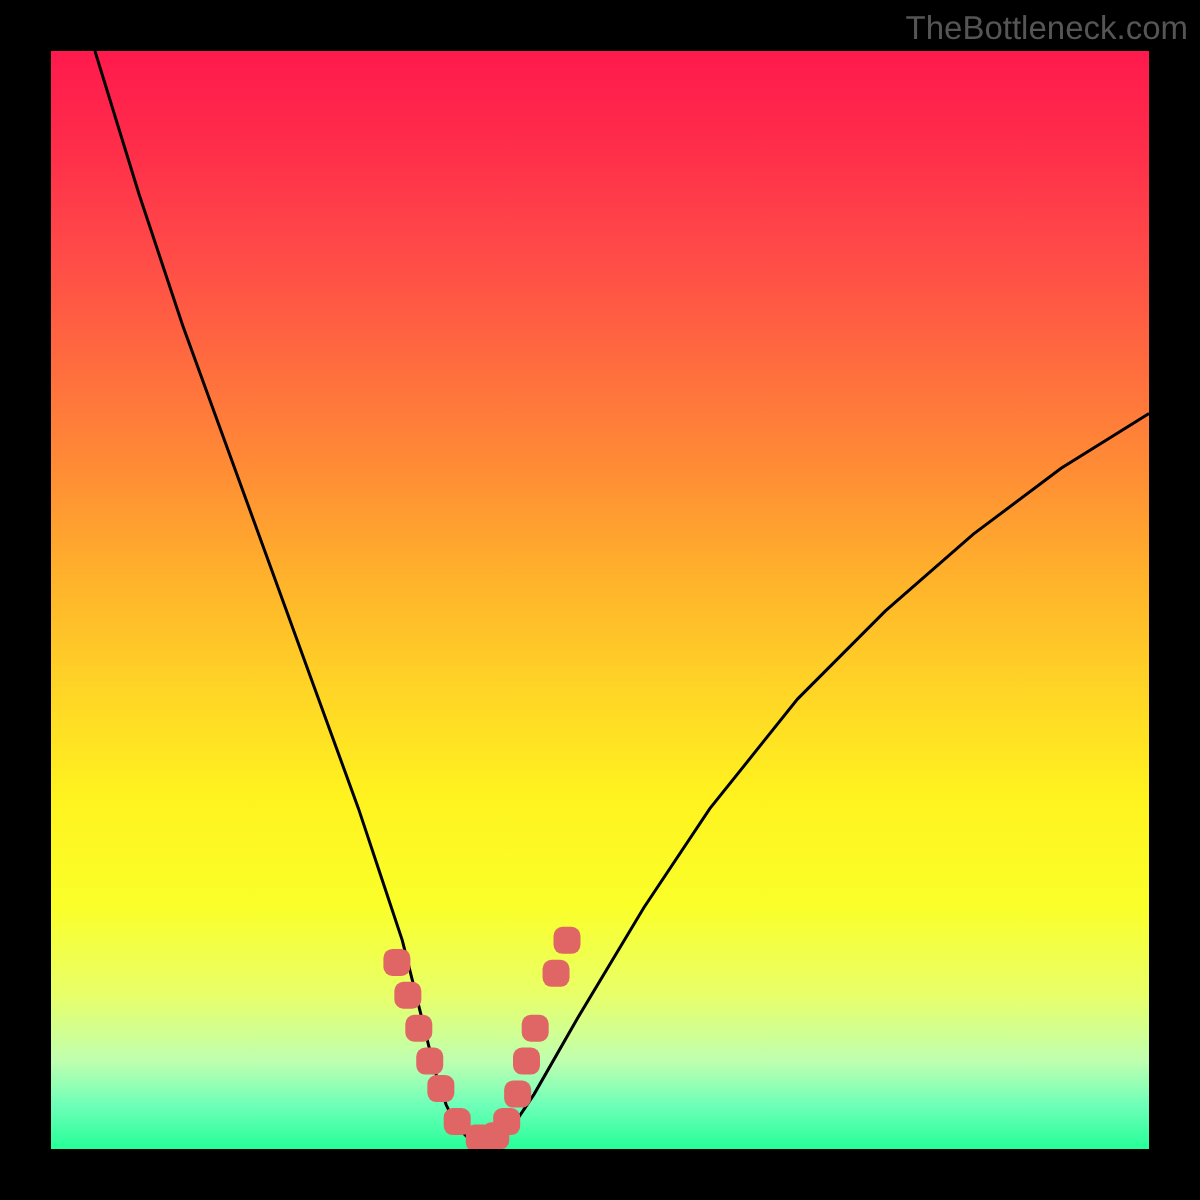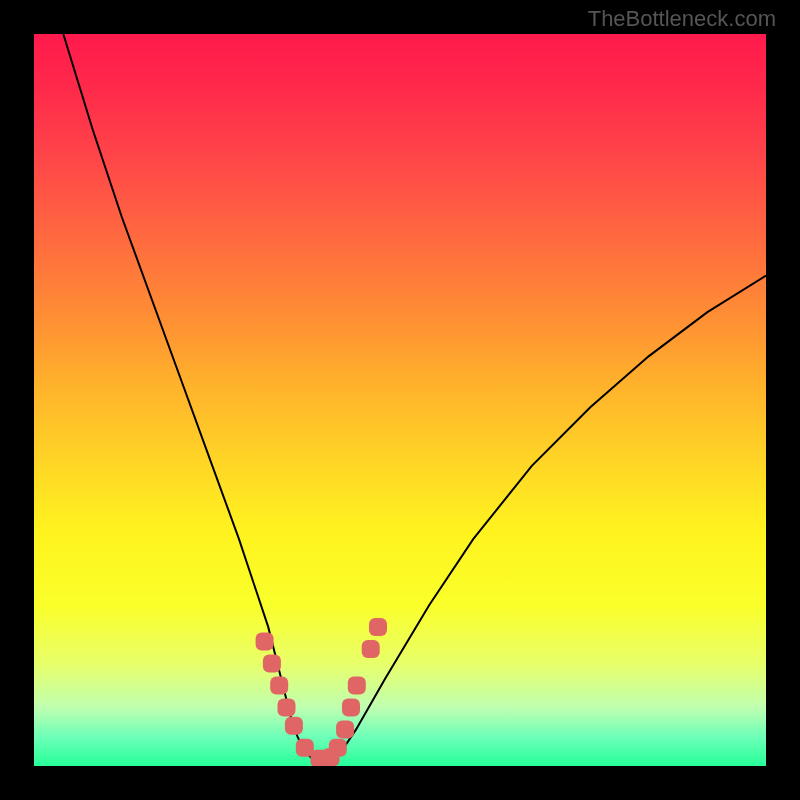--- a/index.html
+++ b/index.html
@@ -7,21 +7,21 @@
     width: 800px;
     height: 800px;
     background: #000;
     position: relative;
     overflow: hidden;
     font-family: Arial, sans-serif;
   }
   .watermark {
     position: absolute;
     top: 6px;
-    right: 24px;
+    right: 8px;
     color: #555;
     font-size: 22px;
     z-index: 10;
     font-weight: 400;
   }
   .plot-area {
     position: absolute;
     left: 34px;
     top: 34px;
     width: 732px;

